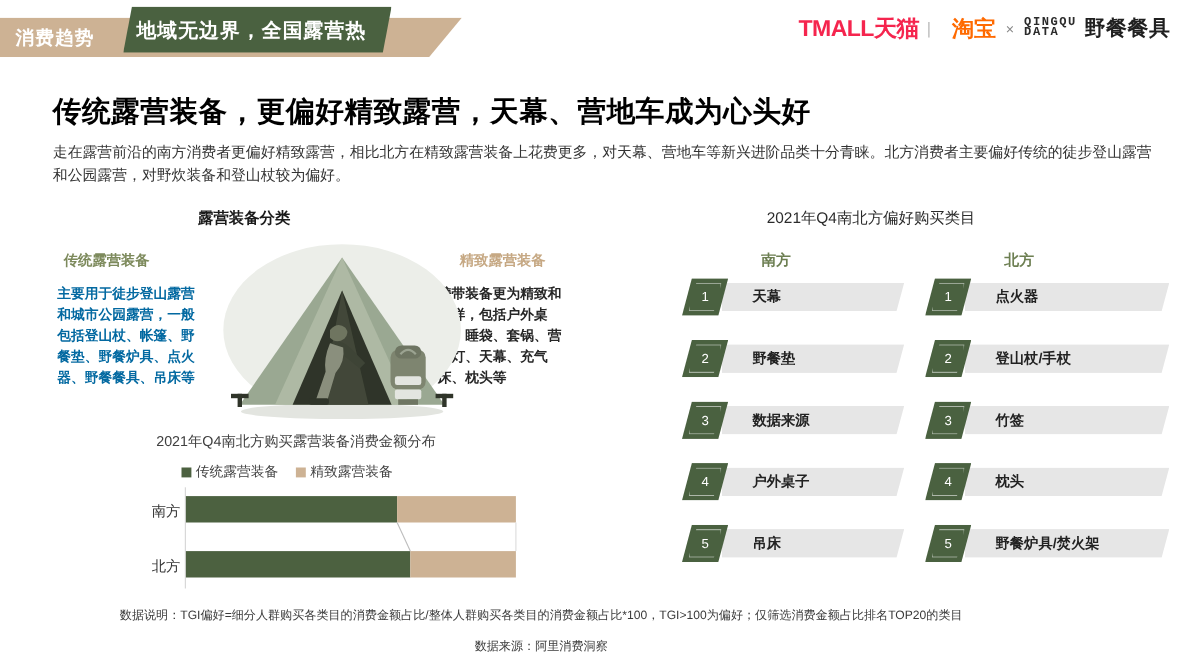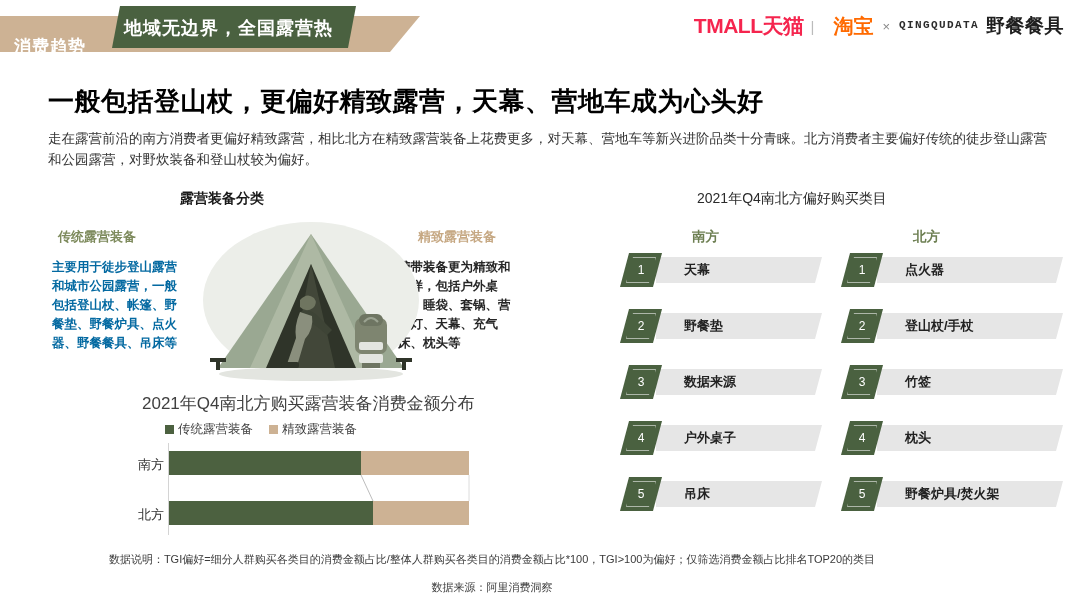--- a/index.html
+++ b/index.html
@@ -15,21 +15,21 @@
   .banner-tan {
     position: absolute; left: 0; top: 16px;
     width: 420px; height: 36px;
     background: #cdb294;
     clip-path: polygon(0 0, 420px 0, 390px 36px, 0 36px);
     z-index: 1;
   }
   .banner-tan-label {
     position: absolute; left: 14px; top: 23px;
     font-size: 17px; font-weight: 700; color: #ffffff;
-    letter-spacing: 1px; z-index: 3; margin-top: 12px;
+    letter-spacing: 1px; z-index: 3;
   }
   .banner-green {
     position: absolute; left: 112px; top: 6px;
     width: 244px; height: 42px;
     background: #4a6140;
     clip-path: polygon(8px 0, 244px 0, 236px 42px, 0 42px);
     z-index: 2;
   }
   .banner-green-label {
     position: absolute; left: 124px; top: 16px;
@@ -40,21 +40,21 @@
   
   .brands {
     position: absolute; right: 16px; top: 12px;
     display: flex; align-items: center; gap: 7px;
     z-index: 5;
   }
   .logo-tmall { font-size: 21px; font-weight: 700; color: #f5254e; letter-spacing: -0.5px; white-space: nowrap; }
   .logo-div { color: #bbb; font-size: 15px; }
   .logo-taobao { font-size: 20px; font-weight: 700; color: #ff6a00; white-space: nowrap; margin-left: 12px; }
   .logo-x { font-size: 13px; color: #888; padding: 0 2px; }
-  .logo-qingqu-mark { display:flex; flex-direction:row; line-height:0.82; font-size:11px; font-weight:700; color:#2b2b2b; letter-spacing:1.4px; font-family:"Liberation Mono","DejaVu Sans Mono",monospace; }
+  .logo-qingqu-mark { display:flex; flex-direction:column; line-height:0.82; font-size:11px; font-weight:700; color:#2b2b2b; letter-spacing:1.4px; font-family:"Liberation Mono","DejaVu Sans Mono",monospace; }
   .logo-qingqu-cn { font-size: 19px; font-weight: 700; color: #1f1f1f; white-space: nowrap; letter-spacing:0.5px;}
 
   
   .main-title {
     position: absolute; left: 48px; top: 84px;
     font-size: 26px; font-weight: 700; color: #000;
     letter-spacing: 0.5px; white-space: nowrap;
   }
   .sub-para {
     position: absolute; left: 48px; top: 128px; width: 1005px;
@@ -80,21 +80,21 @@
   }
   .cat-body-right {
     position: absolute; left: 398px; top: 258px; width: 118px;
     font-size: 12.5px; line-height: 19px; font-weight: 700; color: #262626;
   }
   .tent-wrap { position: absolute; left: 196px; top: 218px; width: 230px; height: 170px; }
 
   
   .chart-title {
     position: absolute; left: 142px; top: 392px;
-    font-size: 17px; color: #404040;
+    font-size: 13px; color: #404040;
   }
   .legend {
     position: absolute; left: 165px; top: 421px;
     display: flex; gap: 16px; align-items: center;
   }
   .legend-item { display: flex; align-items: center; gap: 4px; font-size: 12.5px; color: #404040; }
   .legend-swatch { width: 9px; height: 9px; display: inline-block; }
 
   .chart-area { position: absolute; left: 120px; top: 443px; width: 350px; height: 92px; }
   .chart-yaxis { position: absolute; left: 48px; top: 0; width: 1px; height: 92px; background: #d4d4d4; }
@@ -166,21 +166,21 @@
     <span class="logo-div">|</span>
     <span class="logo-taobao">淘宝</span>
     <span class="logo-x">×</span>
     <span class="logo-qingqu-mark">
       <span>QINGQU</span>
       <span>DATA</span>
     </span>
     <span class="logo-qingqu-cn">野餐餐具</span>
   </div>
 
-  <div class="main-title">一般包括登山杖，更偏好精致露营，天幕、营地车成为心头好</div>
+  <div class="main-title">传统露营装备，更偏好精致露营，天幕、营地车成为心头好</div>
   <div class="sub-para">走在露营前沿的南方消费者更偏好精致露营，相比北方在精致露营装备上花费更多，对天幕、营地车等新兴进阶品类十分青睐。北方消费者主要偏好传统的徒步登山露营和公园露营，对野炊装备和登山杖较为偏好。</div>
 
   <div class="left-title">露营装备分类</div>
   <div class="cat-head-left">传统露营装备</div>
   <div class="cat-body-left">主要用于徒步登山露营和城市公园露营，一般包括登山杖、帐篷、野餐垫、野餐炉具、点火器、野餐餐具、吊床等</div>
   <div class="cat-head-right">精致露营装备</div>
   <div class="cat-body-right">携带装备更为精致和多样，包括户外桌椅、睡袋、套锅、营地灯、天幕、充气床、枕头等</div>
 
   <div class="tent-wrap">
     <svg width="230" height="170" viewBox="0 0 230 170">

